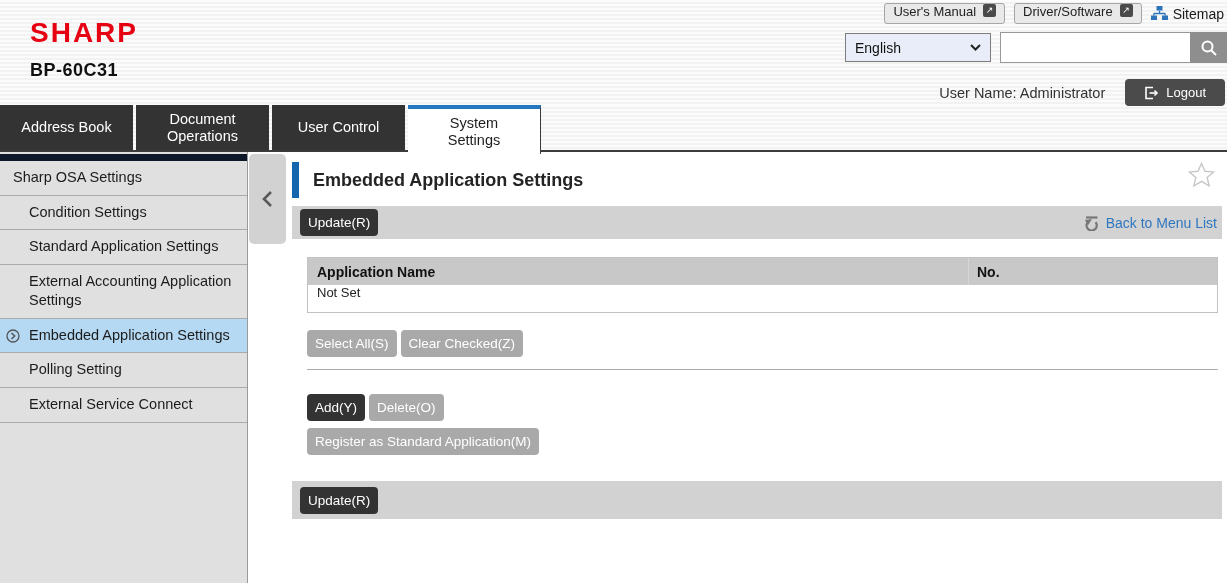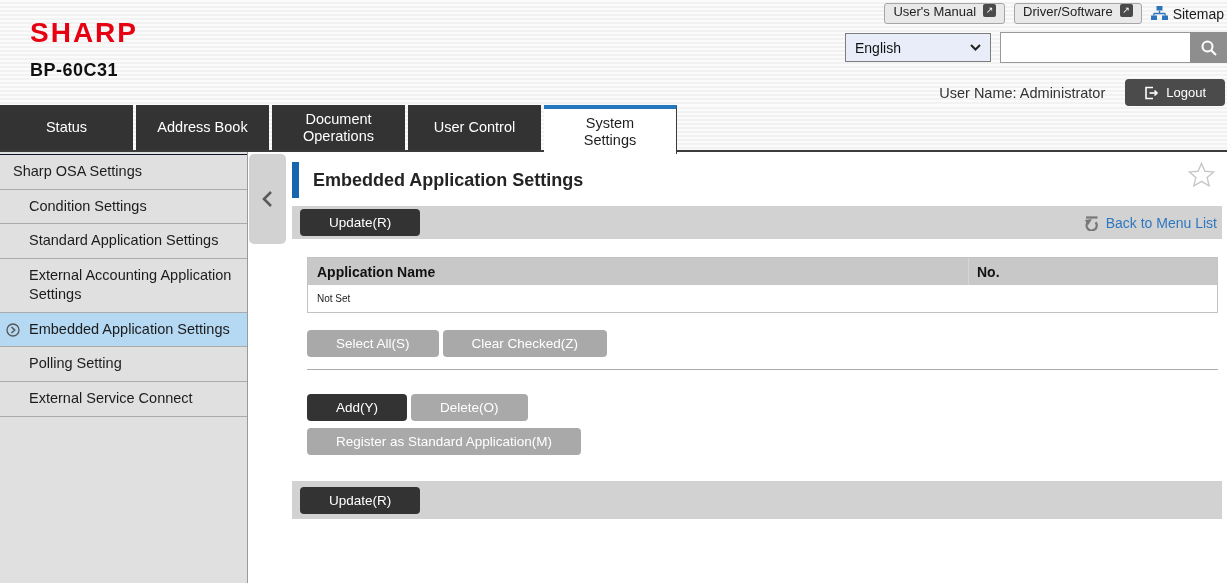--- a/index.html
+++ b/index.html
@@ -62,52 +62,52 @@
     height:49px; margin-bottom:-2px; position:relative; z-index:2;
   }
   .tabs-filler{ flex:1; }
   
   .body{ display:flex; height:431px; position:relative; background:#fff; }
   .sidebar{ width:248px; background:#e0e0e0; border-right:1px solid #9a9a9a; padding-top:2px; }
   .side-item{
     border-bottom:1px solid #ababab; padding:7px 10px 7px 29px; font-size:14.5px;
     color:#1c1c1c; position:relative; line-height:1.35; cursor:pointer;
   }
-  .side-item.root{ padding-left:13px; border-top:1px solid #0f172a; }
+  .side-item.root{ padding-left:13px; border-top:7px solid #0f172a; }
   .side-item.selected{ background:#b5d8f3; }
   .side-icon{ position:absolute; left:6px; top:10px; }
   .collapse{
     position:absolute; left:249px; top:2px; width:37px; height:90px; background:#d2d2d2;
     border-radius:5px; display:flex; align-items:center; justify-content:center; cursor:pointer; z-index:3;
   }
   
   .main{ flex:1; background:#fff; padding-left:44px; }
   .title-row{ display:flex; align-items:center; margin-top:6px; height:44px; position:relative; }
   .title-bar{ width:7px; height:36px; background:#1566ad; margin-right:14px; }
   .page-title{ font-size:18px; font-weight:bold; color:#242424; }
   .fav-star{ position:absolute; right:11px; top:3px; cursor:pointer; }
   .toolbar{
     background:#d2d2d2; height:33px; display:flex; align-items:center; justify-content:space-between;
     padding:0 5px 0 8px; margin-right:5px; margin-top:4px;
   }
   .toolbar.bottom{ height:38px; margin-top:26px; }
   .btn{ border:none; border-radius:4px; font-size:13.5px; cursor:pointer;
-    font-family:"Liberation Sans", sans-serif; padding:6px 29px; }
+    font-family:"Liberation Sans", sans-serif; padding:6px 8px; }
   .btn-dark{ background:#333; color:#fff; }
   .btn-gray{ background:#a9a9a9; color:#fff; cursor:default; }
   .back-link{ display:flex; gap:6px; align-items:center; color:#2e77c0; font-size:14px;
     cursor:pointer; text-decoration:none; }
   .content-inner{ margin:0 9px 0 15px; }
   .table{ margin-top:18px; border:1px solid #c2c2c2; }
   .thead{ background:#c8c8c8; display:flex; height:27px; align-items:stretch;
     font-weight:bold; font-size:14px; color:#111; }
   .th{ display:flex; align-items:center; }
   .th-name{ width:660px; padding-left:9px; }
   .th-no{ flex:1; padding-left:8px; border-left:1px solid #d6d6d6; }
-  .trow{ height:27px; display:flex; align-items:center; font-size:10px; background:#fff; }
+  .trow{ height:27px; display:flex; align-items:flex-start; font-size:13px; background:#fff; }
   .td-name{ width:660px; padding-left:9px; }
   .td-no{ flex:1; padding-left:8px; }
   .sel-row{ margin-top:17px; display:flex; gap:4px; }
   .separator{ border-top:1px solid #ababab; margin-top:12px; }
   .add-row{ margin-top:24px; display:flex; gap:4px; }
   .reg-row{ margin-top:7px; display:flex; }
 </style>
 </head>
 <body>
 
@@ -167,23 +167,20 @@
             <polyline points="10.5,4.5 13,7 10.5,9.5" stroke="#fff" stroke-width="1.6" fill="none"></polyline>
           </svg>
           <span>Logout</span>
         </button>
       </div>
     </div>
   </header>
 
   <nav class="tabs">
     <div class="tab">
-      <span>Status</span>
-    </div>
-    <div class="tab">
       <span>Address Book</span>
     </div>
     <div class="tab">
       <span>Document</span>
       <span>Operations</span>
     </div>
     <div class="tab">
       <span>User Control</span>
     </div>
     <div class="tab active">

